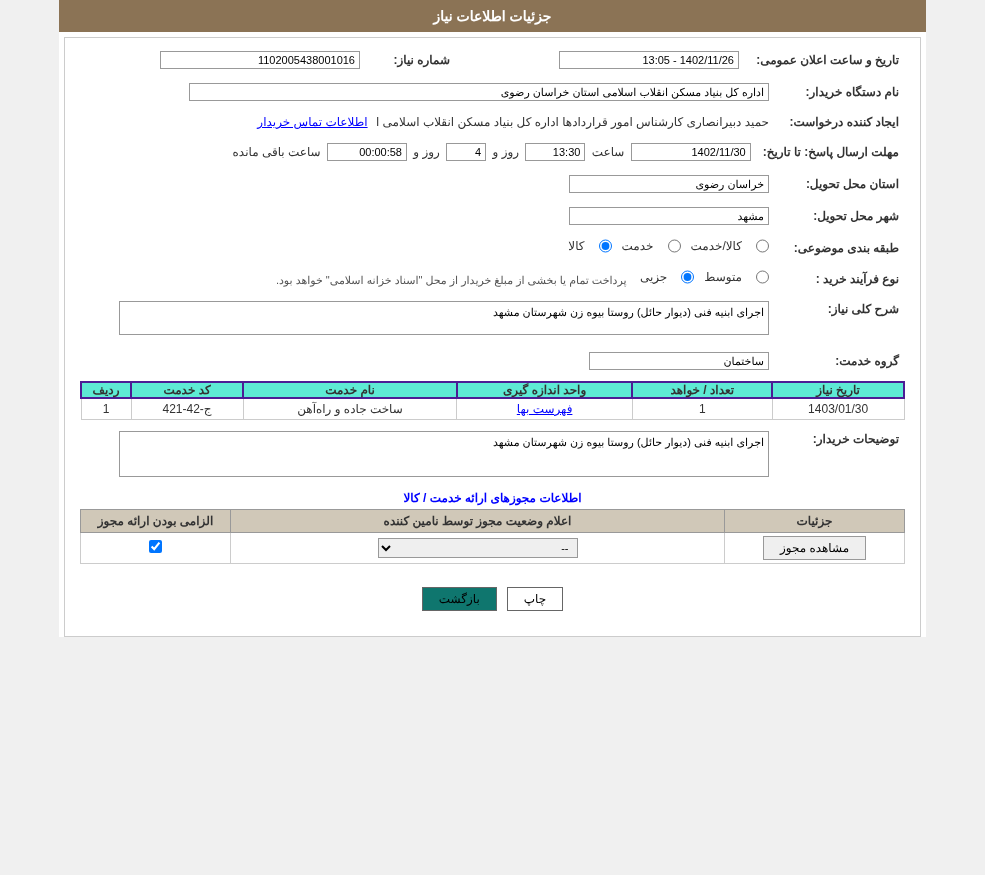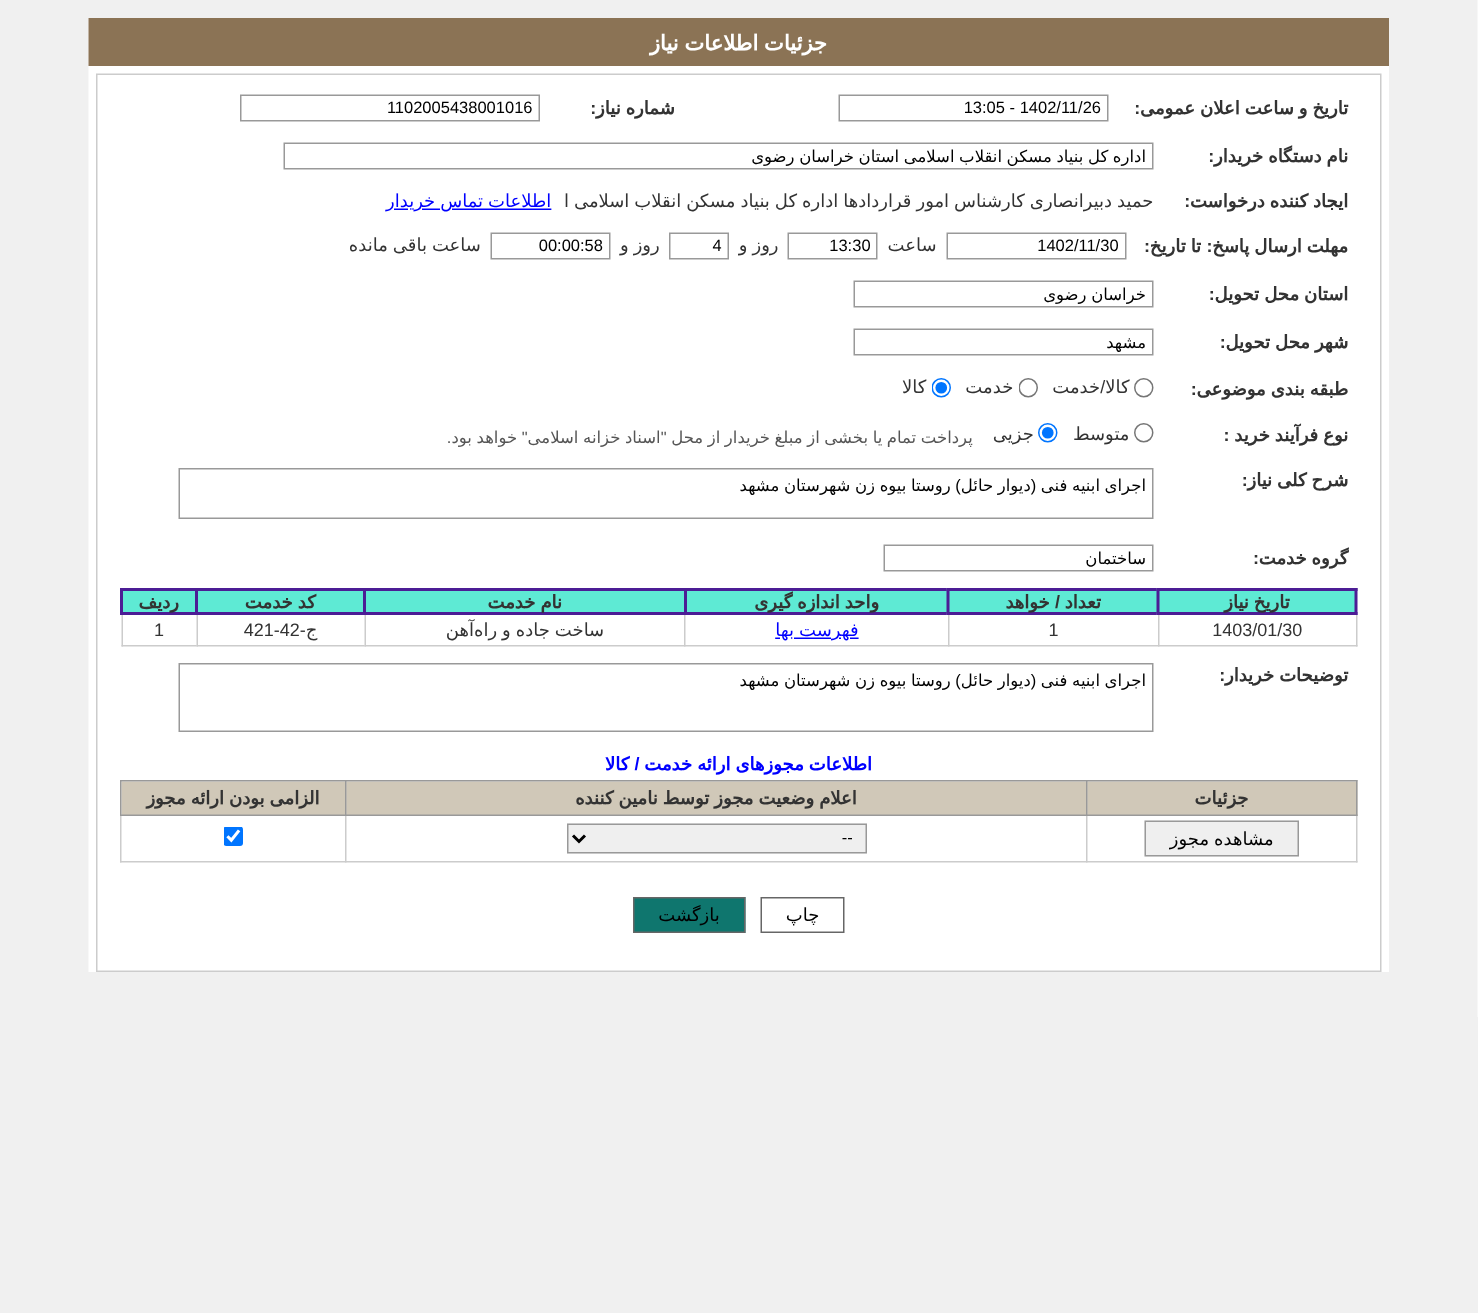--- a/index.html
+++ b/index.html
@@ -5,21 +5,21 @@
     * { box-sizing: border-box; margin: 0; padding: 0; }
     body {
       font-family: Tahoma, Arial, sans-serif;
       font-size: 12px;
       background: #f0f0f0;
       direction: rtl;
       color: #333;
     }
     .page-wrapper {
       width: 867px;
-      margin: 12px auto;
+      margin: 0 auto;
       background: #fff;
     }
     .header-bar {
       background: #8B7355;
       color: white;
       text-align: center;
       padding: 8px;
       font-size: 14px;
       font-weight: bold;
     }
@@ -50,21 +50,21 @@
     .input-box {
       border: 1px solid #999;
       background: #fff;
       padding: 2px 4px;
       font-size: 11px;
       font-family: Tahoma, Arial, sans-serif;
       direction: rtl;
     }
     .link-blue { color: blue; text-decoration: underline; cursor: pointer; }
     .radio-group { display: inline-flex; gap: 10px; align-items: center; direction: rtl; }
-    .radio-item { display: inline-flex; align-items: center; gap: 3px; }
+    .radio-item { display: inline-flex; gap: 14px; }
     .services-table {
       width: 100%;
       border-collapse: collapse;
       margin-bottom: 8px;
     }
     .services-table th {
       background: #5eead4;
       border: 2px solid #4c1d95;
       padding: 0 6px;
       text-align: center;

